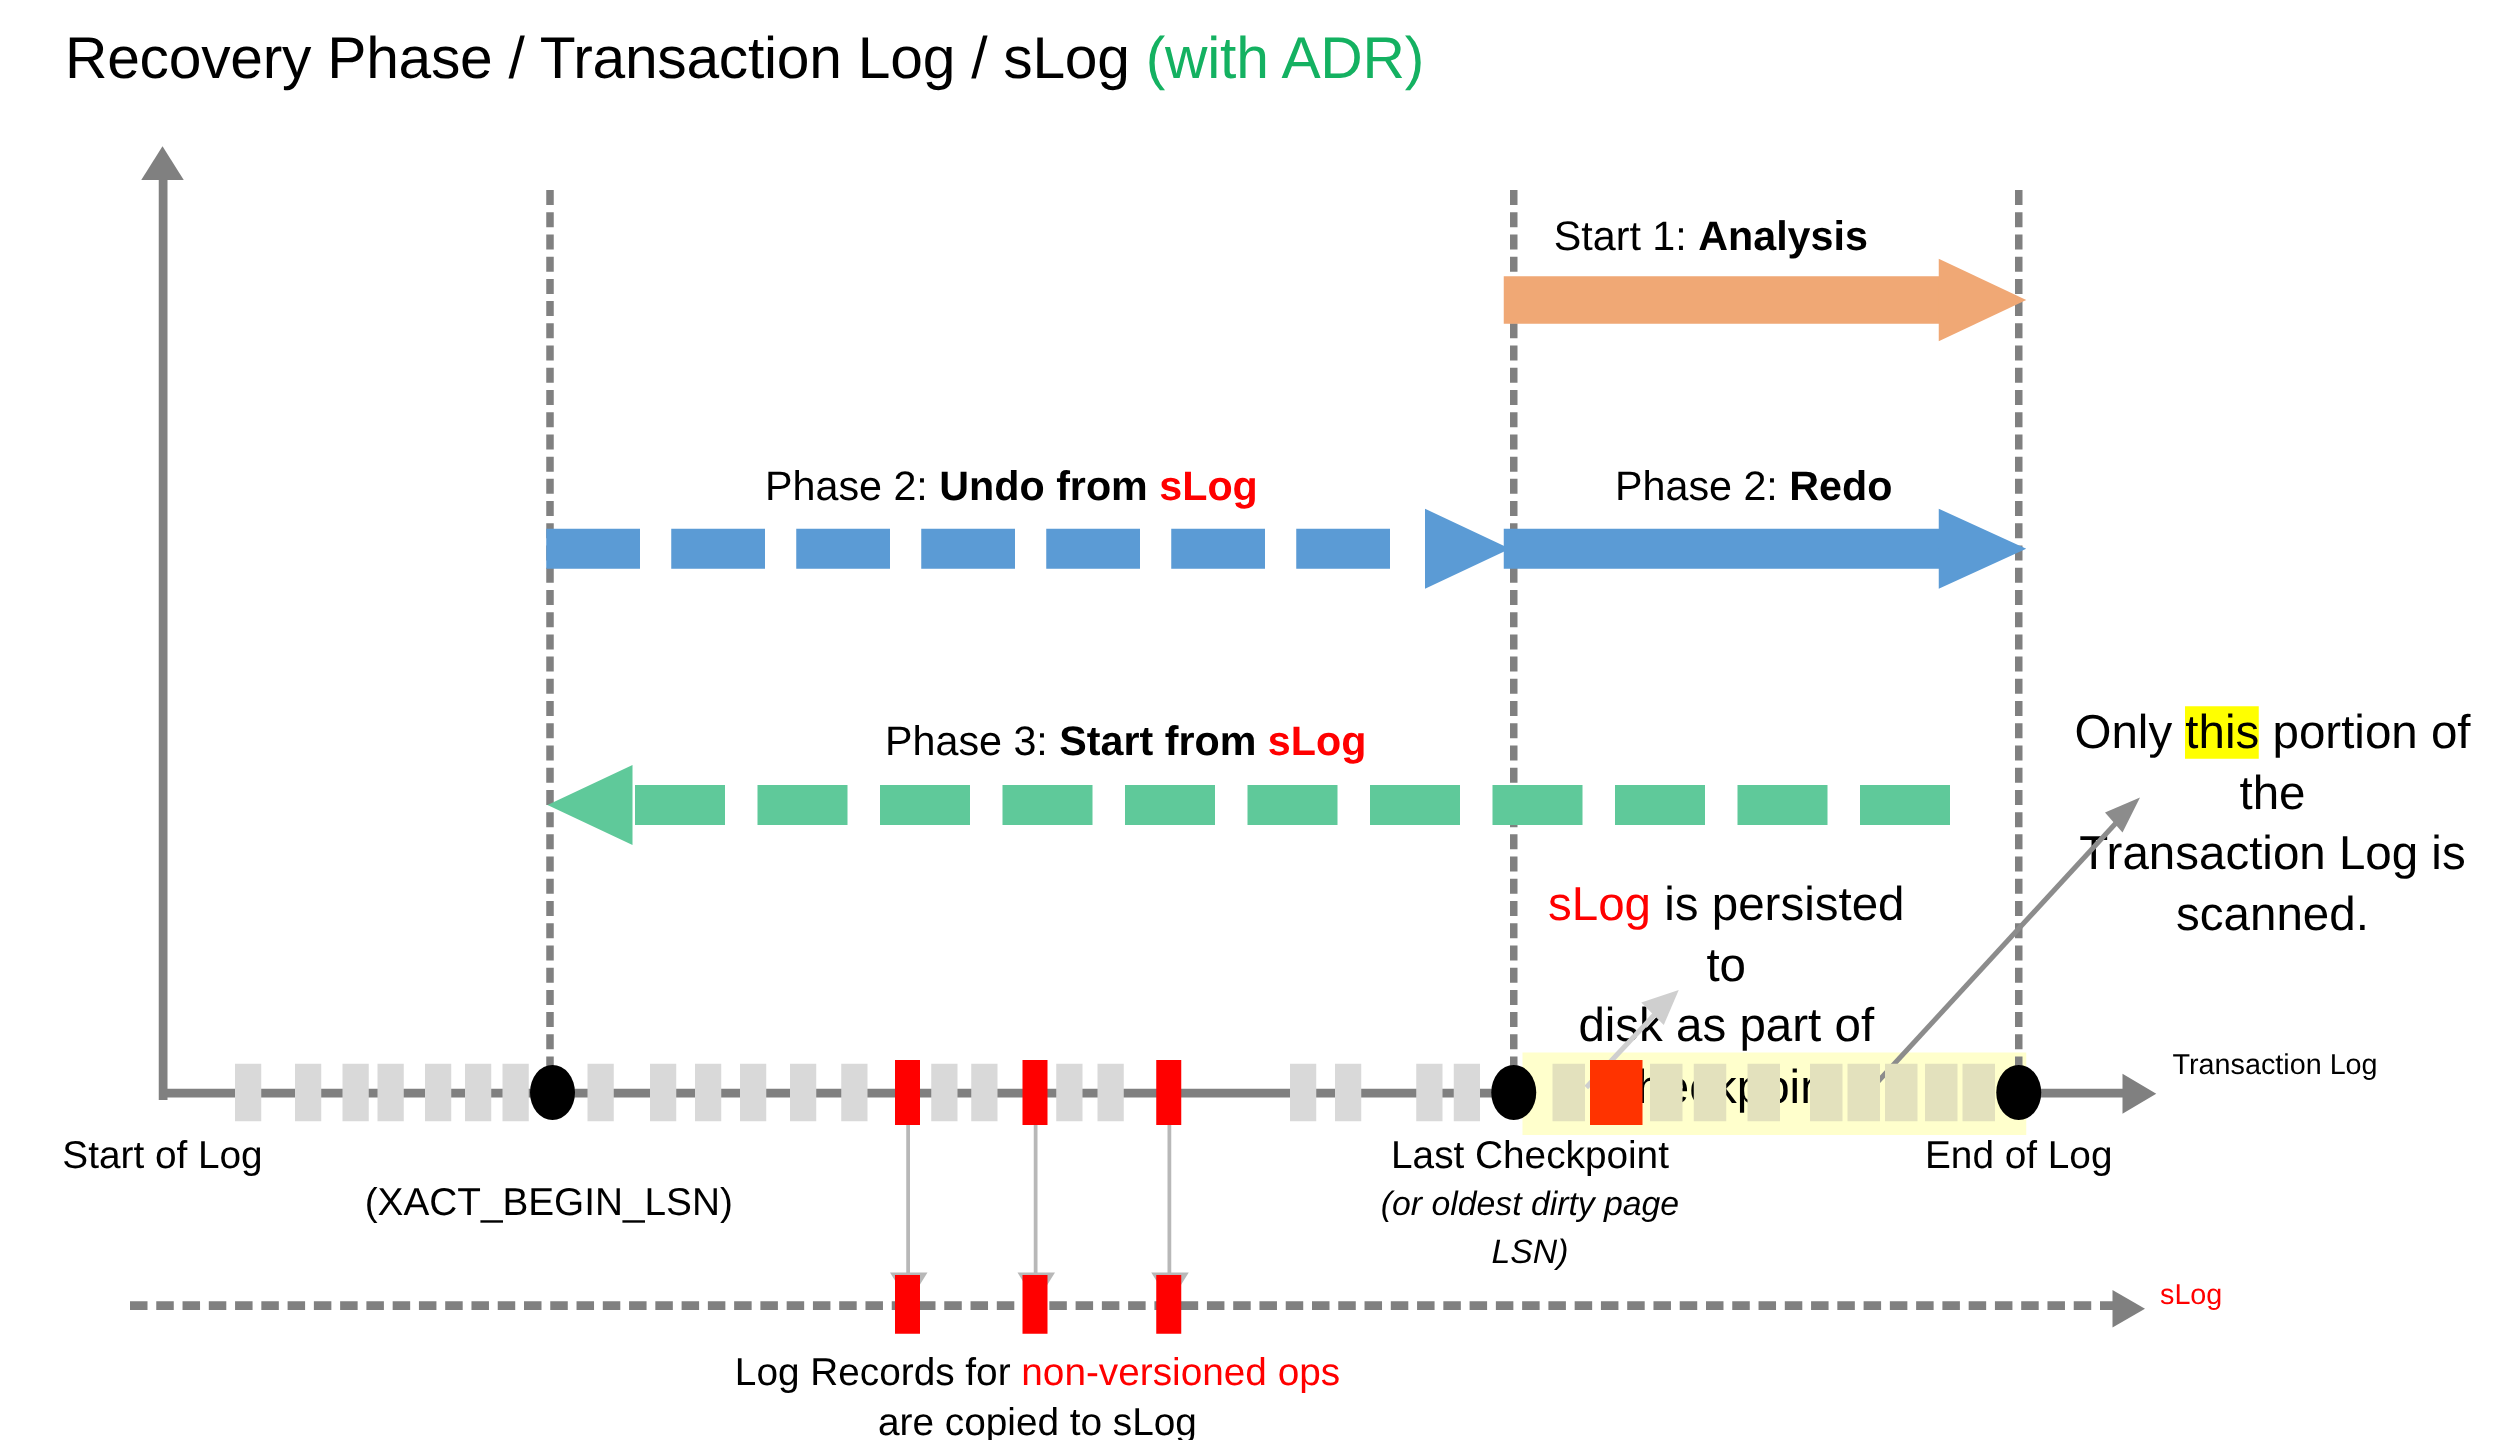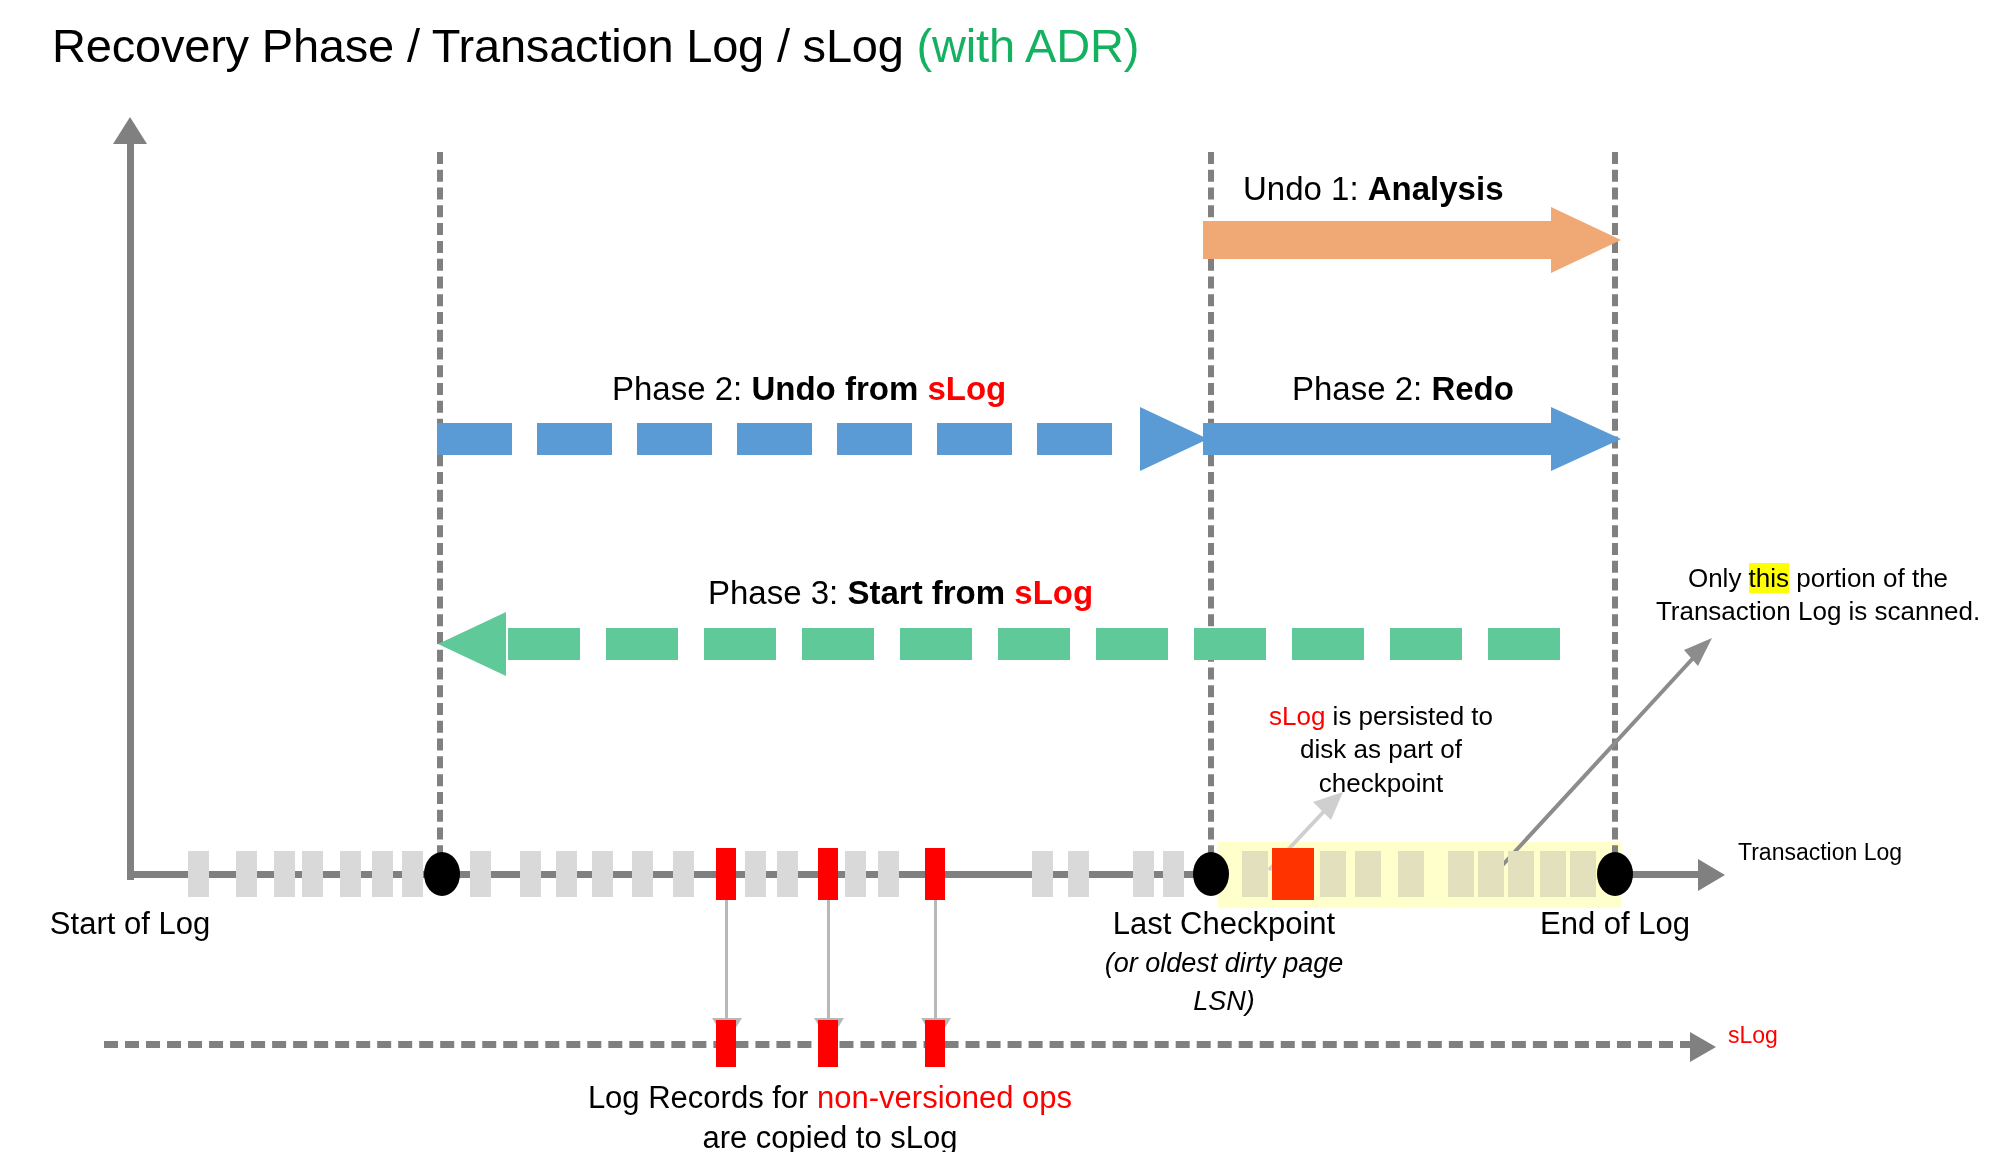--- a/index.html
+++ b/index.html
@@ -62,21 +62,21 @@
 
   .dot {
     position: absolute;
     border-radius: 50%;
     background: #000000;
   }
 
   
   .note {
     position: absolute;
-    font-size: 26px;
+    font-size: 38px;
     line-height: 1.28;
     color: #000;
   }
   .note .slog { color: #ff0000; }
   .note .hl { background: #ffff00; }
 
   .axis-label {
     position: absolute;
     font-size: 23px;
     white-space: nowrap;
@@ -116,21 +116,21 @@
   <div class="abs arrow-head" style="left:1698px; top:859px; border-top:16px solid transparent; border-bottom:16px solid transparent; border-left:27px solid #808080;"></div>
   <div class="abs axis-label" style="left:1738px; top:852px; transform:translateY(-50%);">Transaction Log</div>
 
   <div class="abs" style="left:1218px; top:842px; width:403px; height:66px; background:#ffffcc;"></div>
 
   <div class="abs vguide" style="left:437px; top:152px; height:723px;"></div>
   <div class="abs vguide" style="left:1208px; top:152px; height:723px;"></div>
   <div class="abs vguide" style="left:1612px; top:152px; height:723px;"></div>
 
   <div class="abs phase-label" style="left:1243px; top:170px;">
-    <span>Undo 1: </span><b>Analysis</b>
+    <span>Start 1: </span><b>Analysis</b>
   </div>
   <div class="abs" style="left:1203px; top:207px; width:418px; height:65px;">
     <div class="bar-solid" style="left:0; top:14px; width:350px; height:38px; background:#f0a875;"></div>
     <div class="arrow-head" style="left:348px; top:0; border-top:33px solid transparent; border-bottom:33px solid transparent; border-left:70px solid #f0a875;"></div>
   </div>
 
   <div class="abs phase-label" style="left:612px; top:370px;">
     <span>Phase 2: </span><b>Undo from </b><b class="slog">sLog</b>
   </div>
   <div class="abs" style="left:437px; top:407px; width:775px; height:64px;">
@@ -256,20 +256,21 @@
   <div class="abs dot" style="left:424px; top:852px; width:36px; height:44px;"></div>
   <div class="abs dot" style="left:1193px; top:852px; width:36px; height:44px;"></div>
   <div class="abs dot" style="left:1597px; top:852px; width:36px; height:44px;"></div>
 
   <div class="abs tick-label" style="left:20px; top:905px; width:220px;">
     <span>Start of Log</span>
   </div>
 
   <div class="abs tick-label" style="left:244px; top:905px; width:390px;">
     <br>
+    <span>(XACT_BEGIN_LSN)</span>
   </div>
 
   <div class="abs tick-label" style="left:1079px; top:905px; width:290px;">
     <span>Last Checkpoint</span><br>
     <span class="sub">(or oldest dirty page LSN)</span>
   </div>
 
   <div class="abs tick-label" style="left:1490px; top:905px; width:250px;">
     <span>End of Log</span>
   </div>

